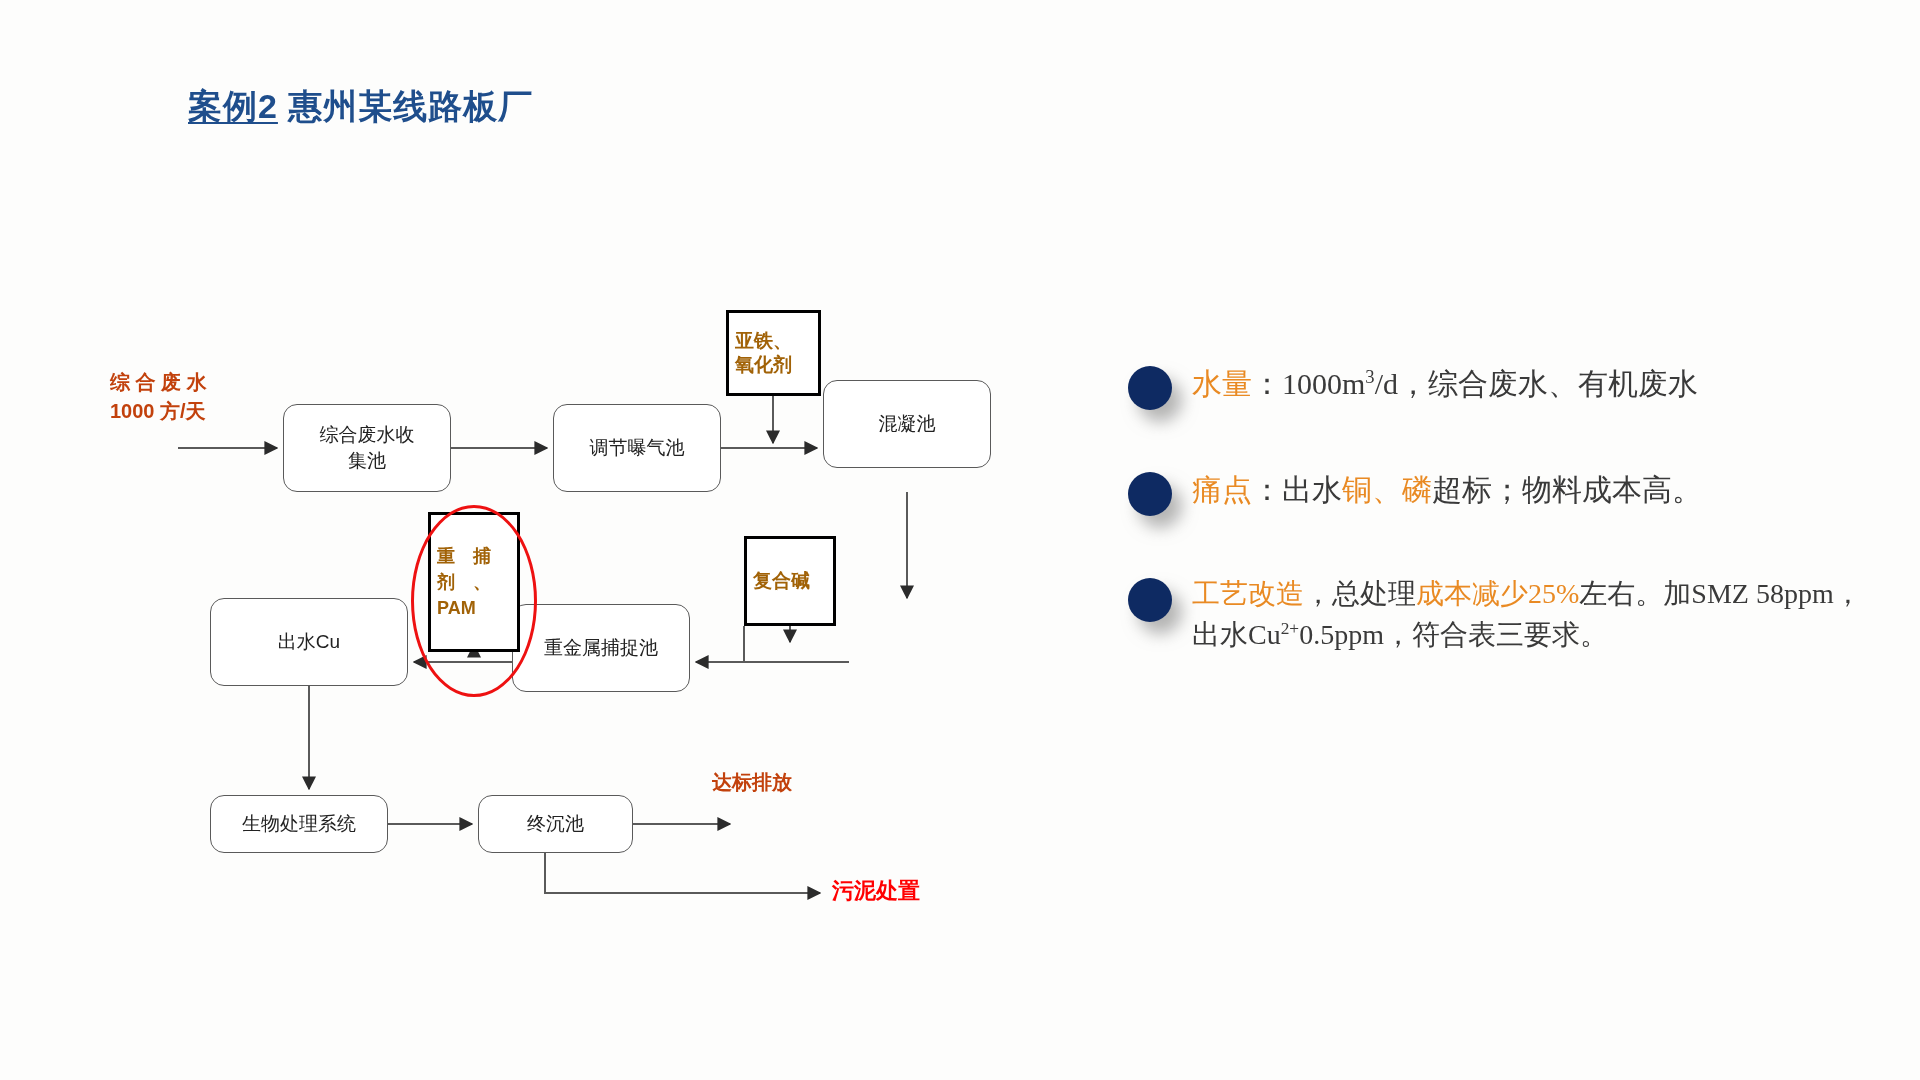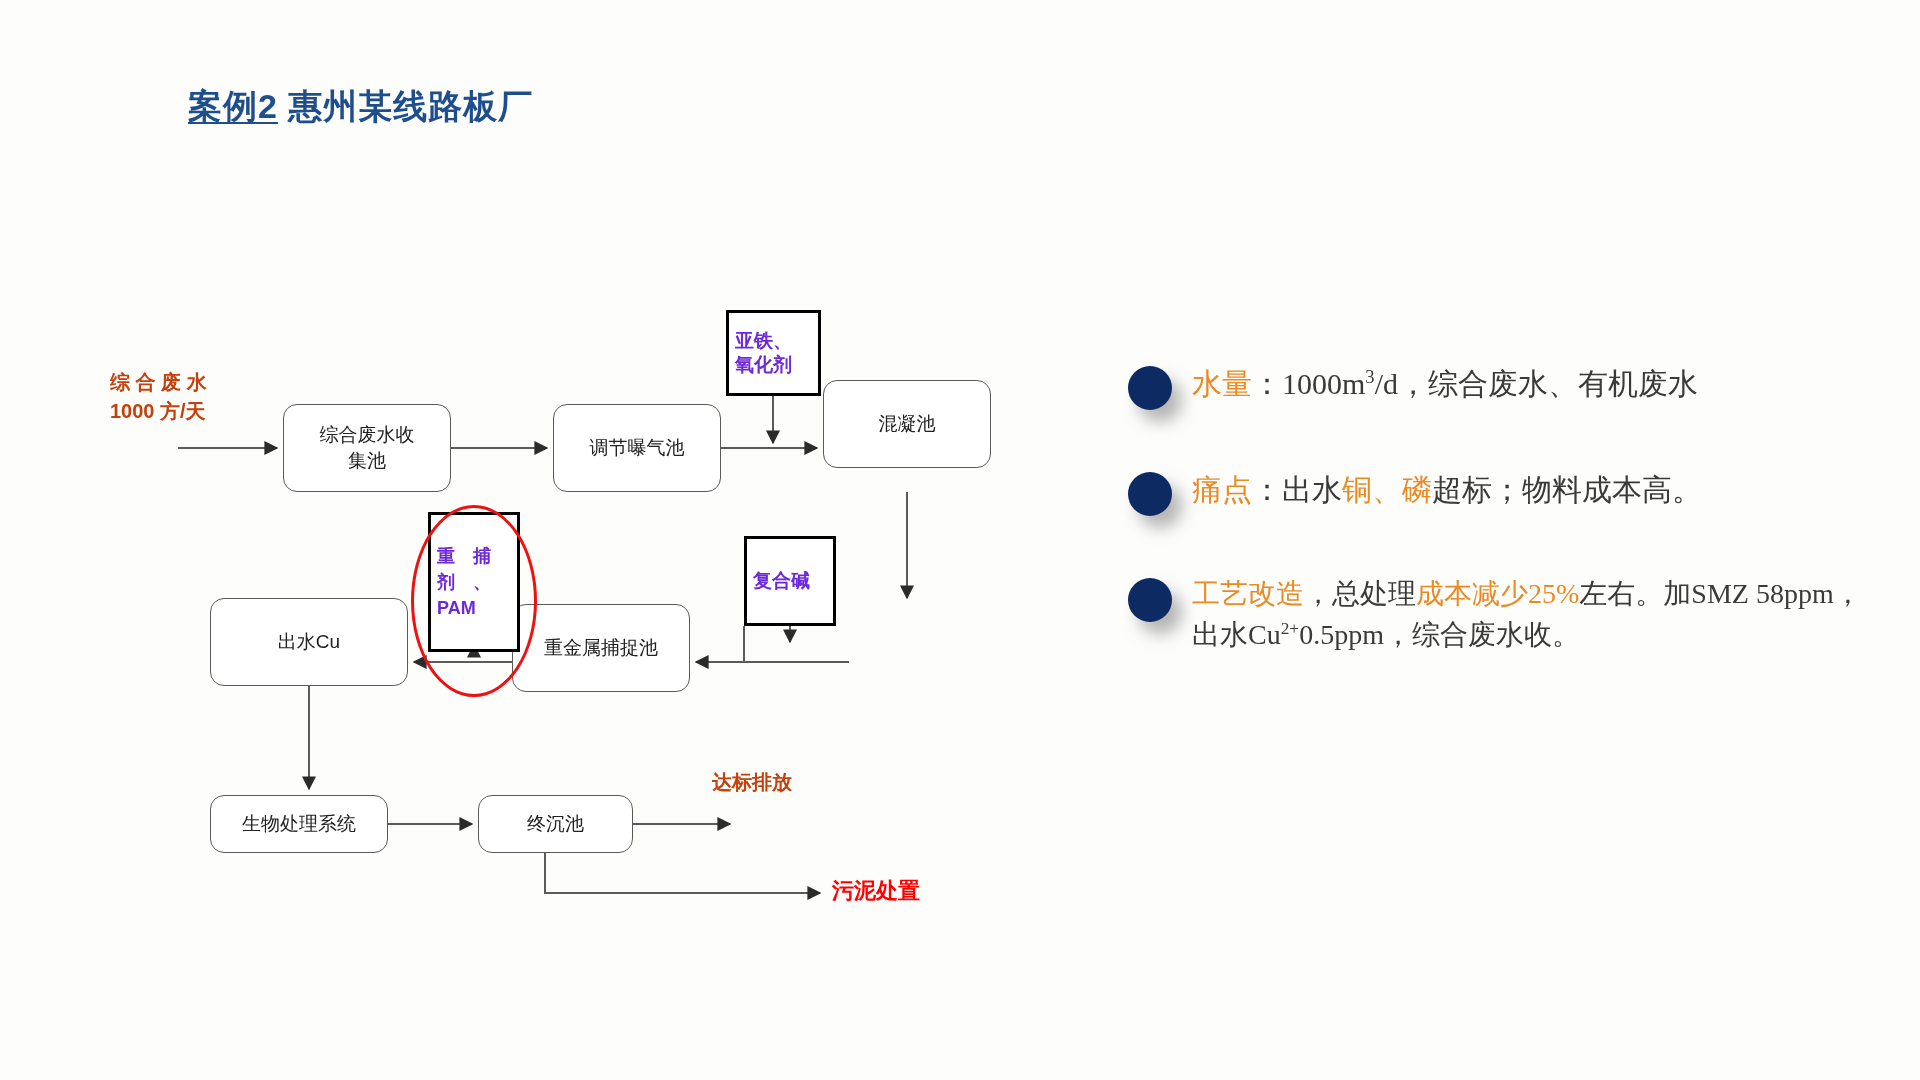--- a/index.html
+++ b/index.html
@@ -50,21 +50,21 @@
     display: flex;
     align-items: center;
     justify-content: center;
     text-align: center;
     padding: 4px 6px;
   }
   .reagent {
     position: absolute;
     border: 3px solid #000;
     background: #ffffff;
-    color: #6d28d9;
+    color: #a16207;
     font-weight: bold;
     font-size: 19px;
     line-height: 1.25;
     padding: 20px 6px;
     display: flex;
     align-items: center;
     justify-content: flex-start;
     text-align: left;
   }
   .reagent.vert {
@@ -219,17 +219,17 @@
       <div class="dot-wrap">
         <div class="dot" style="background: rgb(14, 42, 98);"></div>
       </div>
       <div class="btext" id="b1"><span class="hl">痛点</span><span>：出水</span><span class="hl">铜、磷</span><span>超标；物料成本高。</span></div>
     </div>
 
     <div class="bullet-row">
       <div class="dot-wrap">
         <div class="dot" style="background: rgb(14, 42, 98);"></div>
       </div>
-      <div class="btext small" id="b2"><span class="hl">工艺改造</span><span>，总处理</span><span class="hl">成本减少25%</span><span>左右。加SMZ 58ppm，出水Cu</span><sup>2+</sup><span>0.5ppm，综合废水收。</span></div>
+      <div class="btext small" id="b2"><span class="hl">工艺改造</span><span>，总处理</span><span class="hl">成本减少25%</span><span>左右。加SMZ 58ppm，出水Cu</span><sup>2+</sup><span>0.5ppm，符合表三要求。</span></div>
     </div>
 
   </div>
 </div>
 
 </body></html>

